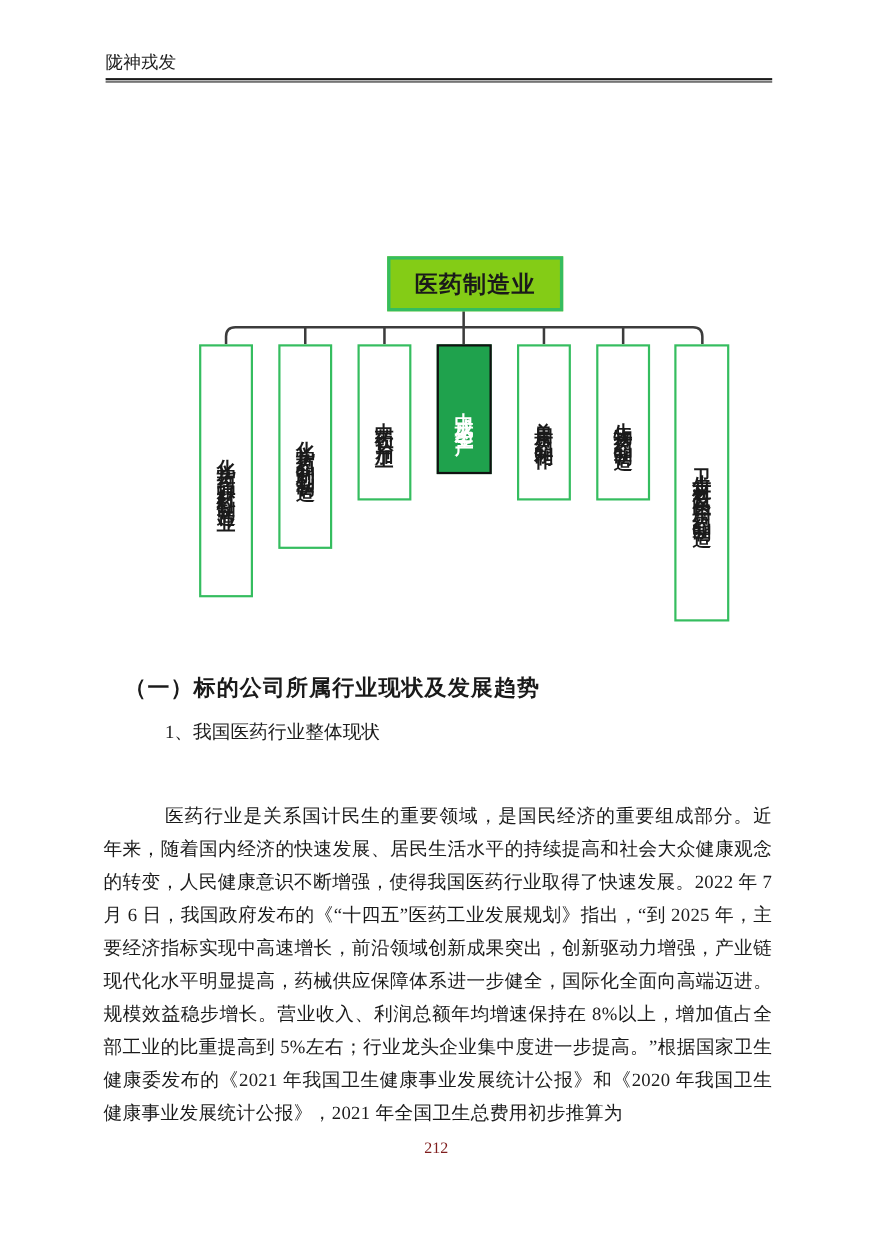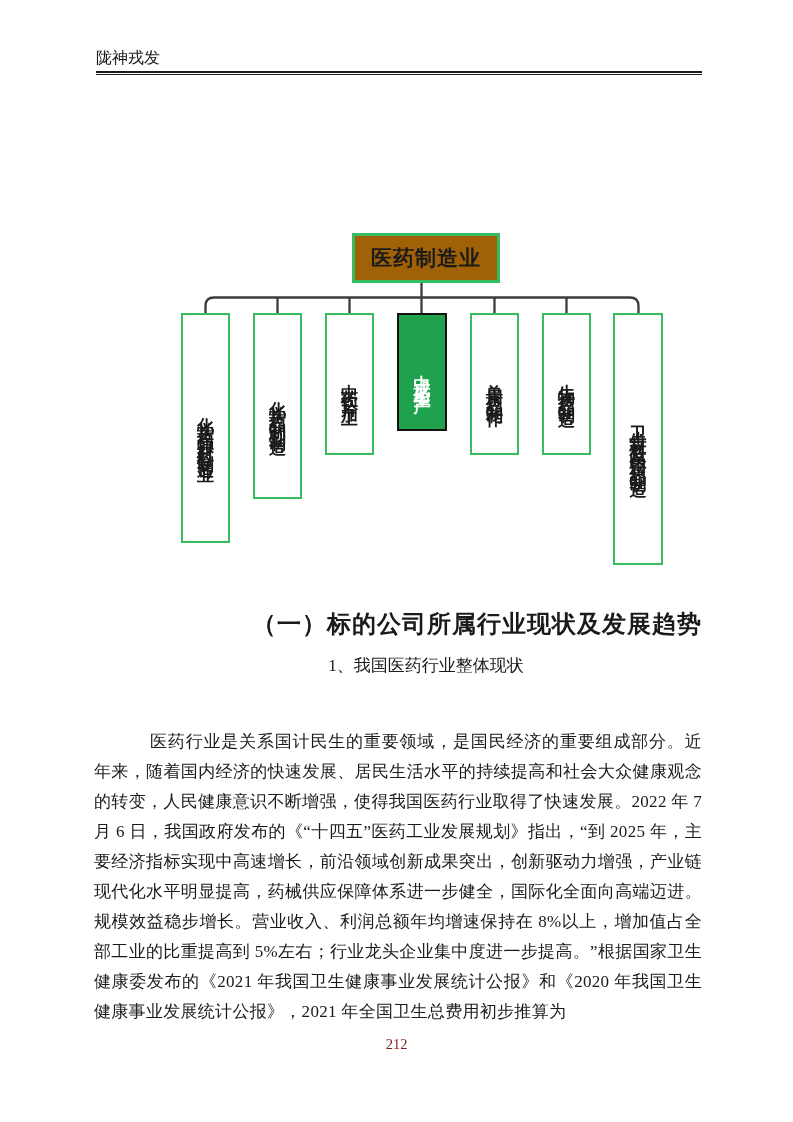--- a/index.html
+++ b/index.html
@@ -36,42 +36,41 @@
     position:absolute;left:94px;width:608px;
     font-size:17px;line-height:30px;
     text-align:justify;text-align-last:left;
     letter-spacing:0.3px;
   }
   .p1{top:87px;}
   .p2{top:727px;text-indent:56px;}
   .section-heading{
     position:absolute;left:96px;top:610px;width:606px;
     padding-left:17px;
-    font-family:Liberation Mono, monospace;
-    font-size:24px;font-weight:700;line-height:32px;
+    font-family:Liberation Sans, sans-serif;
+    font-size:20px;font-weight:700;line-height:32px;
     letter-spacing:1px;
-    text-align:right;
   }
   .sub-heading{
     position:absolute;left:96px;top:652px;width:606px;
     padding-left:54px;
-    font-size:17px;line-height:28px;text-align:center;
+    font-size:17px;line-height:28px;
   }
   .footer{
     position:absolute;left:0;top:1036px;width:793px;
     text-align:center;font-size:14.5px;color:#7f1d1d;
   }
   
   .diagram{position:absolute;left:0;top:0;width:793px;height:600px;pointer-events:none;}
   .connector-svg{position:absolute;left:0;top:0;}
   .connector-svg path{fill:none;stroke:var(--line-color);stroke-width:2.3px;}
   .root-box{
-    position:absolute;left:352px;top:233px;width:148px;height:50px;
+    position:absolute;left:352px;top:233px;width:160px;height:50px;
     border:3px solid var(--green-border);
-    background:#a16207;
+    background:#84cc16;
     display:flex;align-items:center;justify-content:center;
     font-family:"Liberation Serif","DejaVu Serif",serif;
     font-size:21px;font-weight:700;letter-spacing:1px;
   }
   .vbox{
     position:absolute;top:313px;
     border:2px solid var(--green-border);
     background:#ffffff;
     display:flex;align-items:center;justify-content:center;
   }

